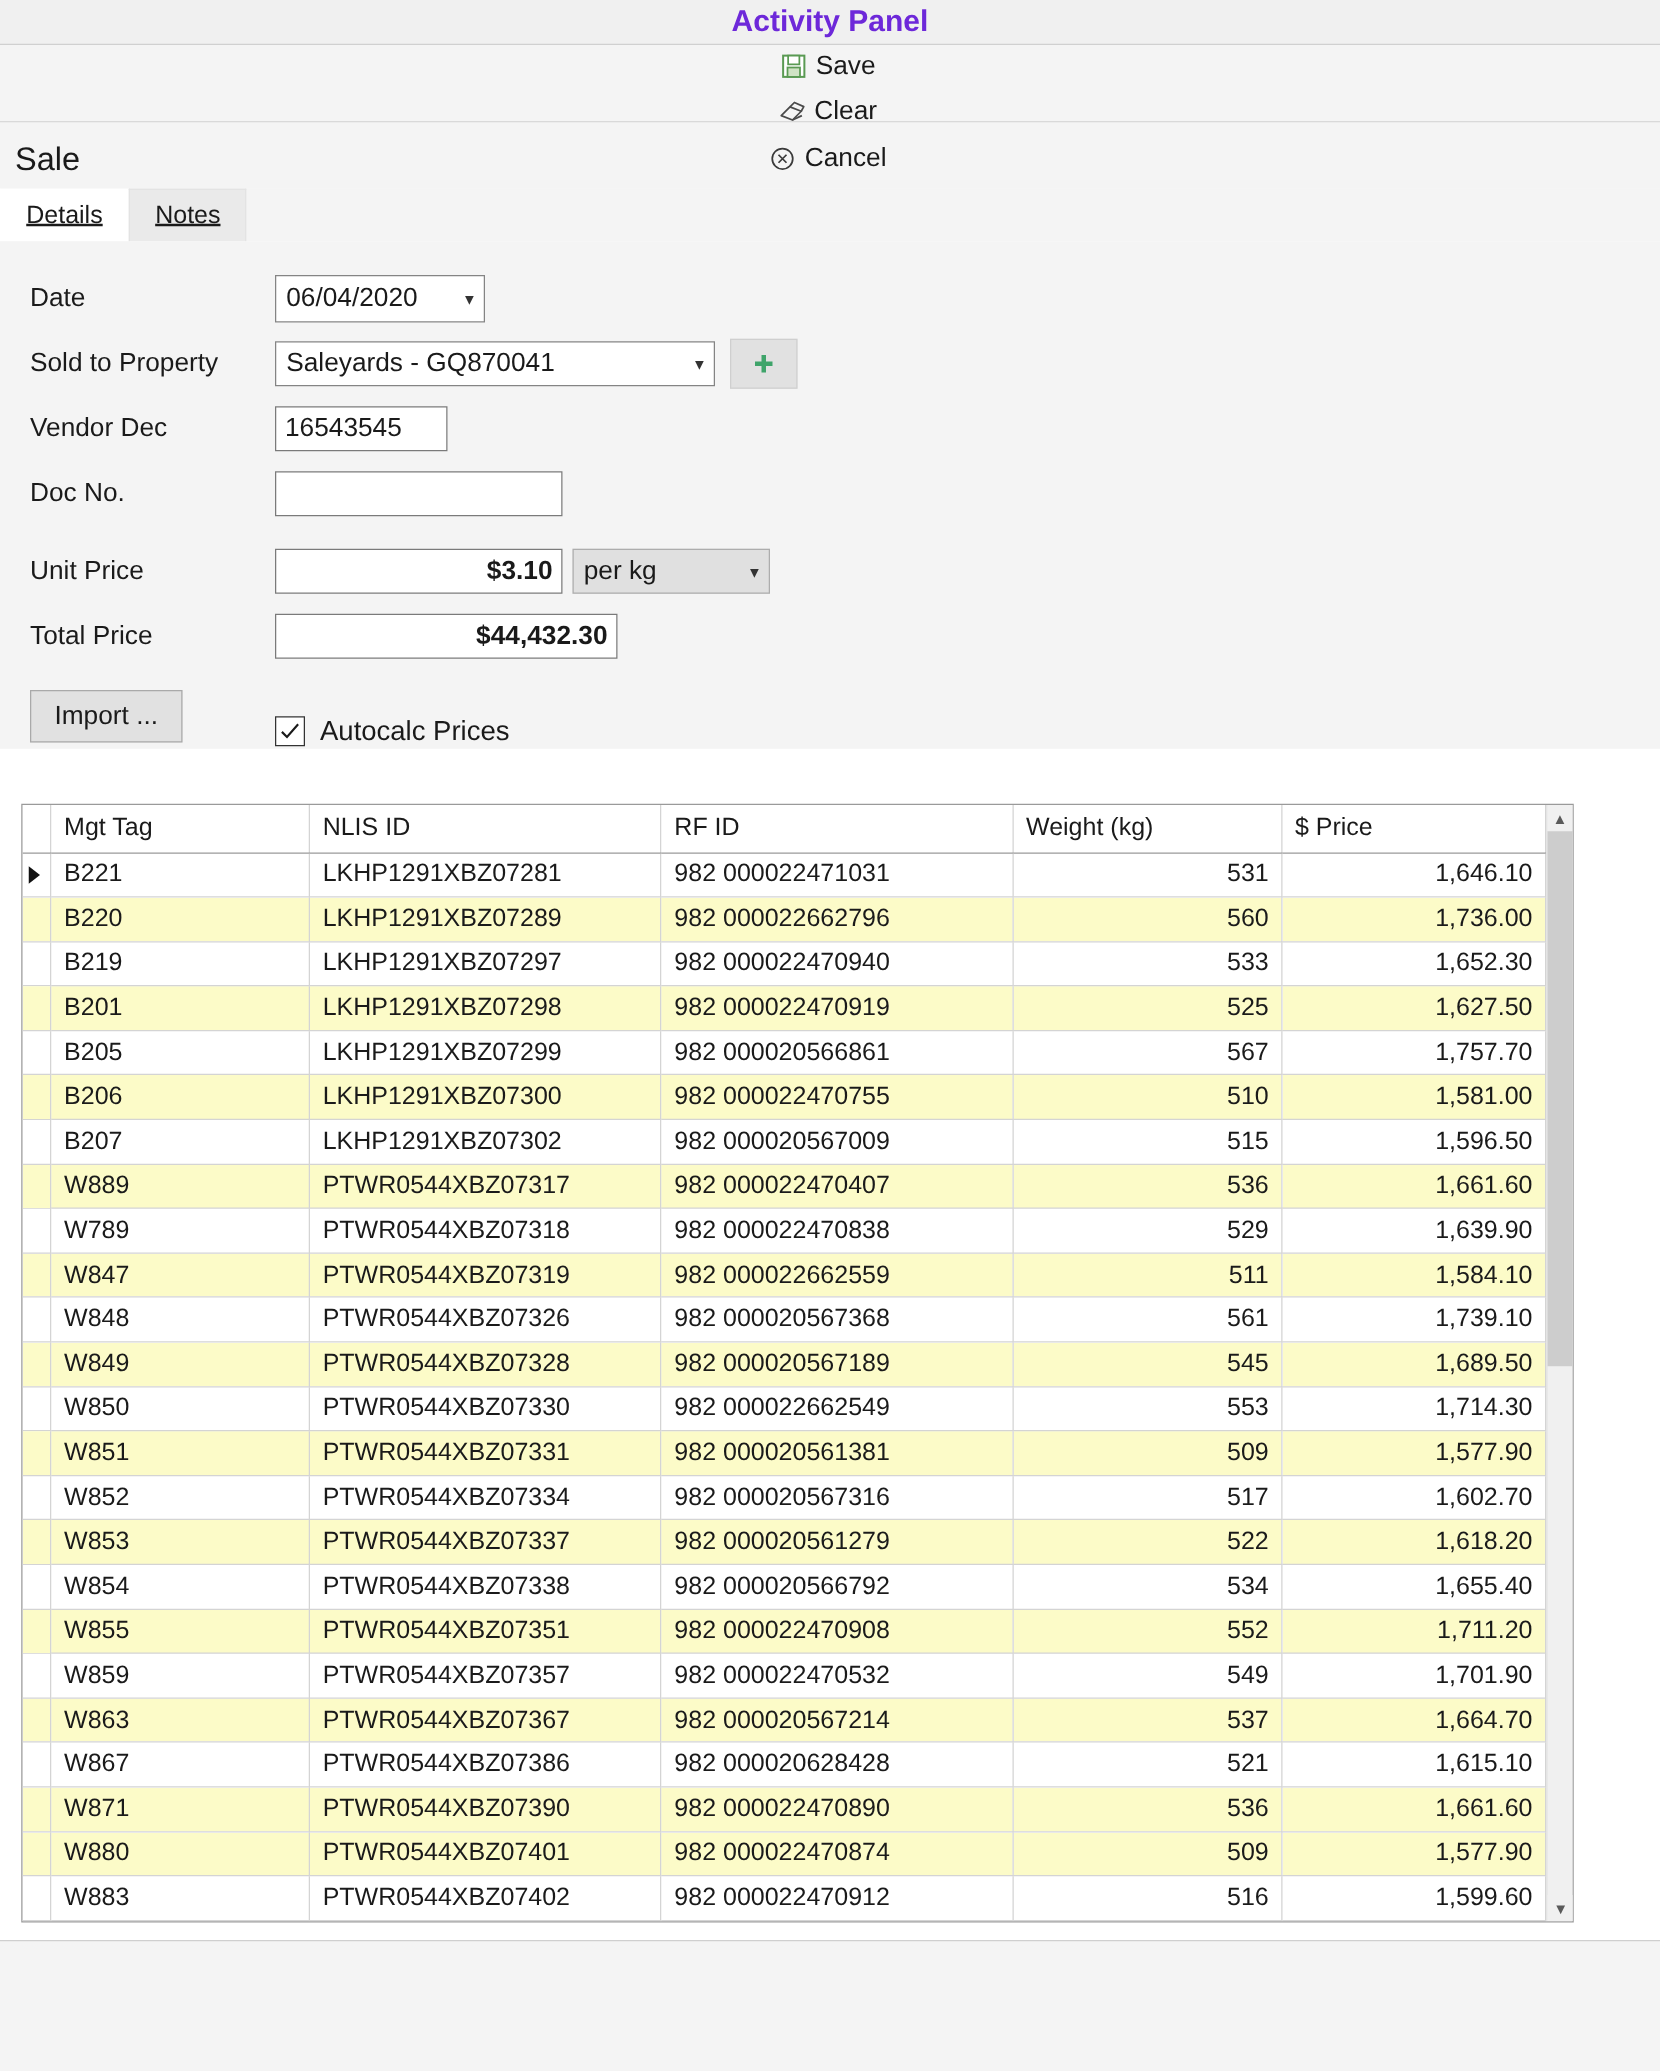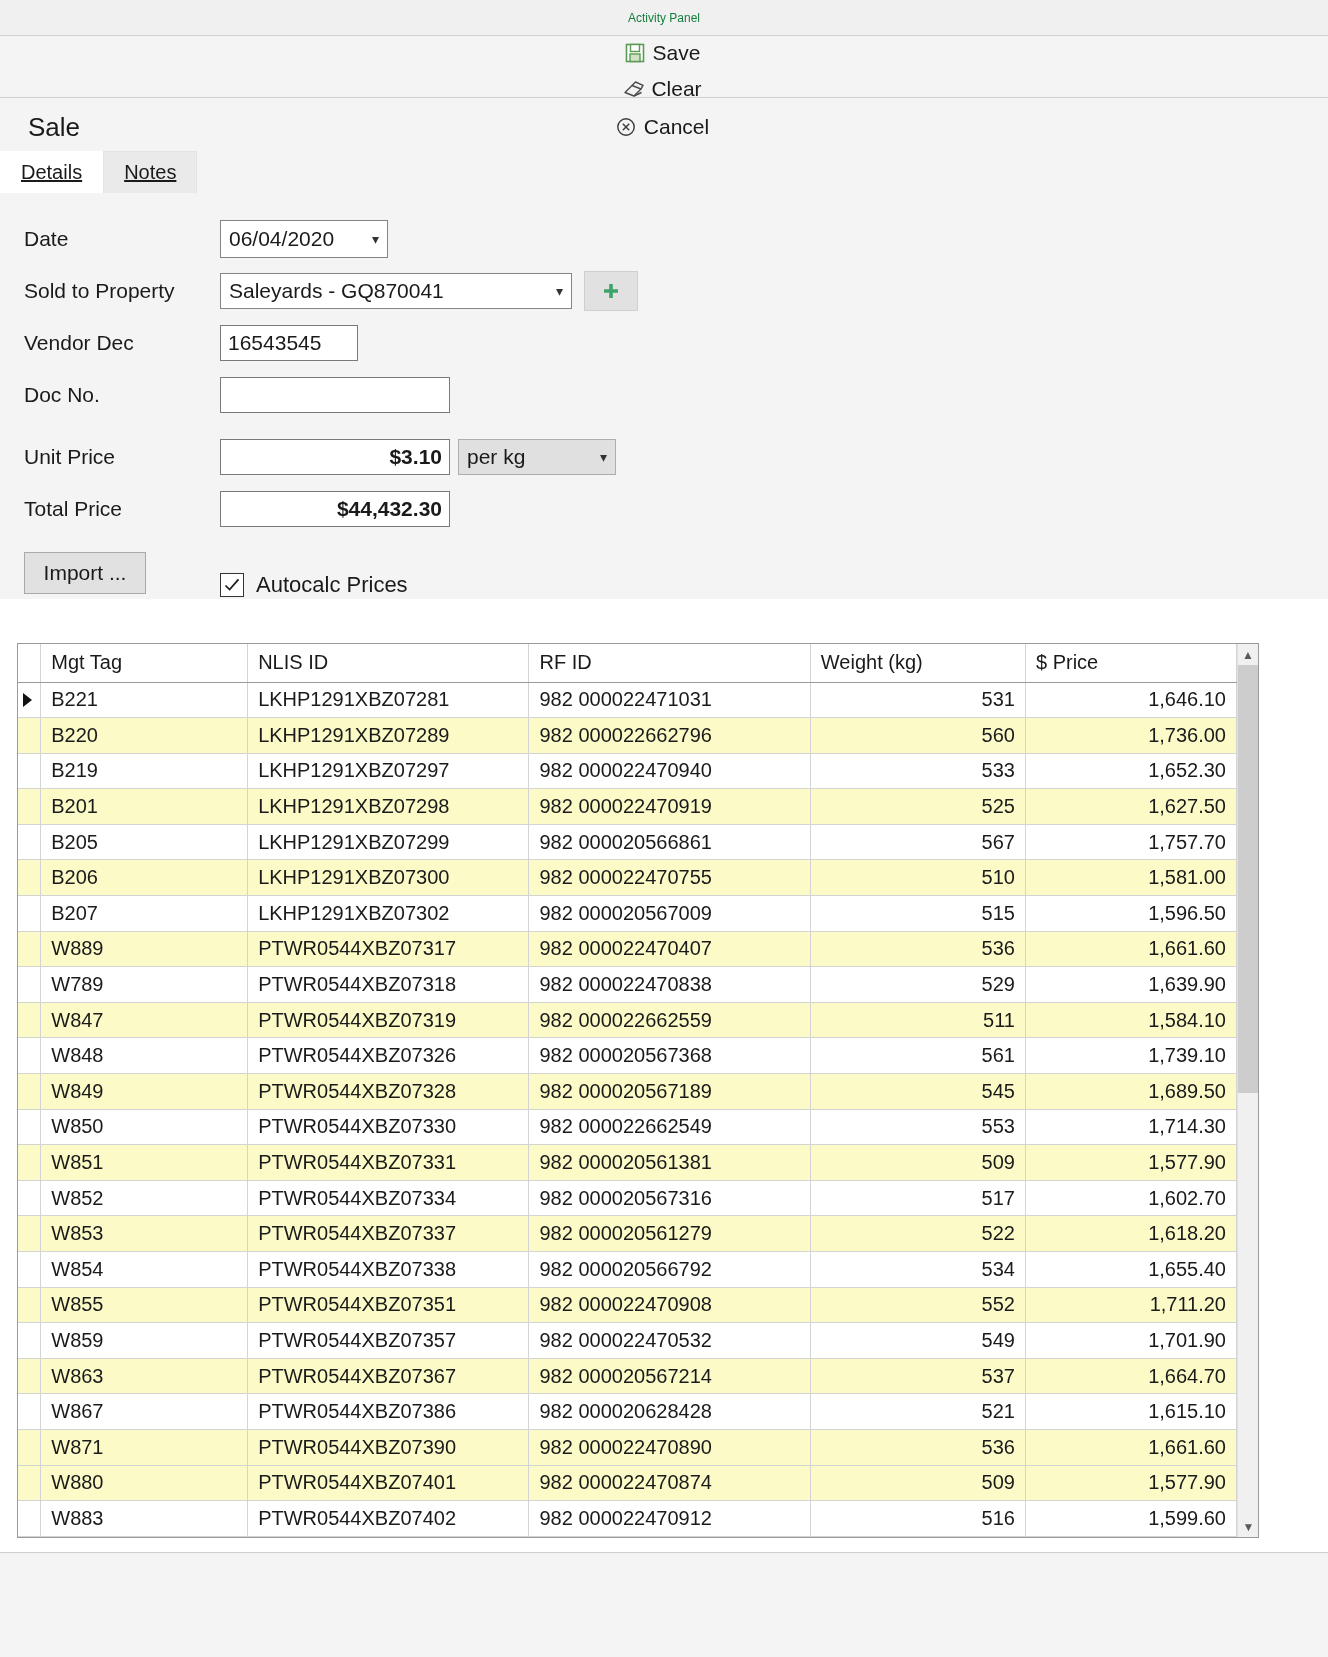--- a/index.html
+++ b/index.html
@@ -13,21 +13,21 @@
   }
 
   
   .titlebar {
     height: 36px;
     background: #f0f0f0;
     display: flex; align-items: center; justify-content: center;
     border-bottom: 1px solid #d0d0d0;
   }
   .titlebar .title {
-    font-size: 12px; font-weight: normal; color: #15803d;
+    font-size: 24px; font-weight: bold; color: #6d28d9;
   }
 
   
   .toolbar {
     height: 62px;
     background: #f4f4f4;
     display: flex; align-items: center;
     padding: 0 14px;
     border-bottom: 1px solid #cfcfcf;
     gap: 2px;
@@ -44,21 +44,21 @@
     margin: 0 12px;
   }
   .icon-svg { display: block; }
 
   
   .page-head {
     padding: 14px 0 8px 12px;
     background: #f4f4f4;
   }
   .page-head .heading {
-    font-size: 26px; font-weight: normal; color: #1a1a1a; margin-left: 16px;
+    font-size: 26px; font-weight: normal; color: #1a1a1a;
   }
 
   
   .tabstrip {
     display: flex; align-items: flex-end;
     padding-left: 0px;
     background: #f4f4f4;
     height: 42px;
     position: relative;
     text-decoration: underline;
@@ -335,21 +335,21 @@
       <span>$3.10</span>
     </div>
     <div class="combo grey" style="width:158px;height:36px;margin-left:8px;">
       <span>per kg</span>
       <span class="caret">▾</span>
     </div>
   </div>
 
   <div class="frow">
     <div class="flabel">Total Price</div>
-    <div class="textbox right" style="width:230px;">
+    <div class="textbox right" style="width:274px;">
       <span>$44,432.30</span>
     </div>
   </div>
 
   <div class="frow" style="margin-top:12px;">
     <div style="width:196px;display:flex;align-items:center;">
       <div class="importbtn">
         <span>Import ...</span>
       </div>
     </div>

